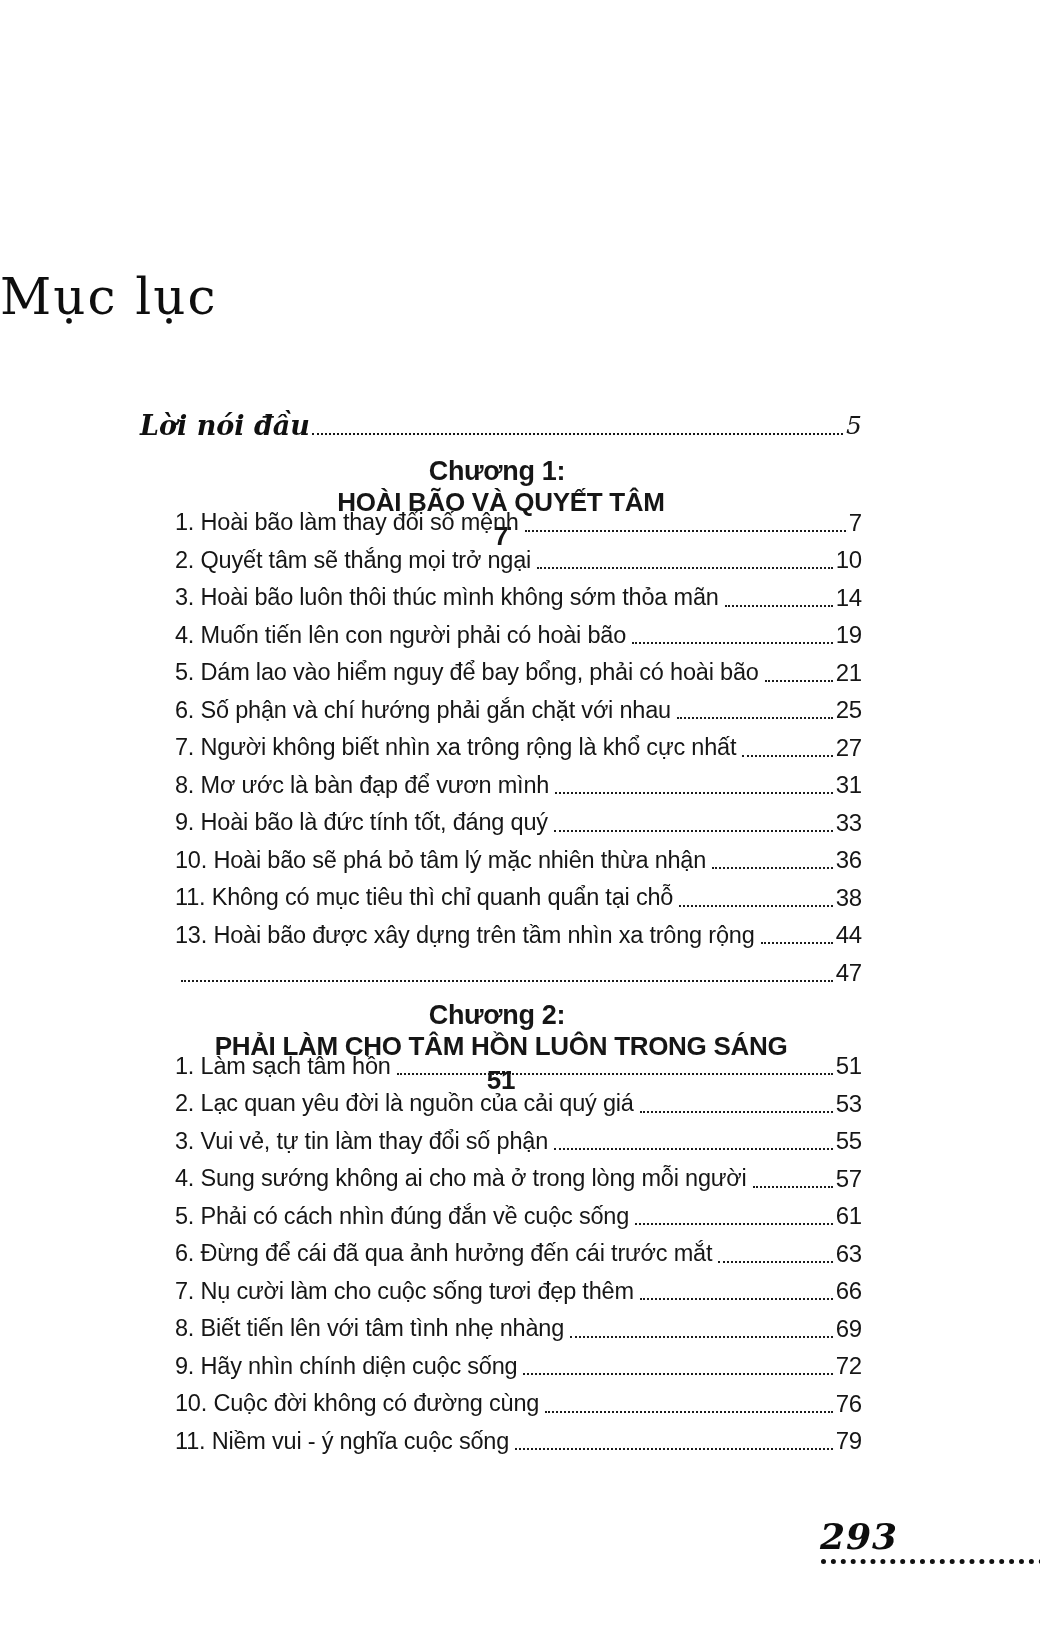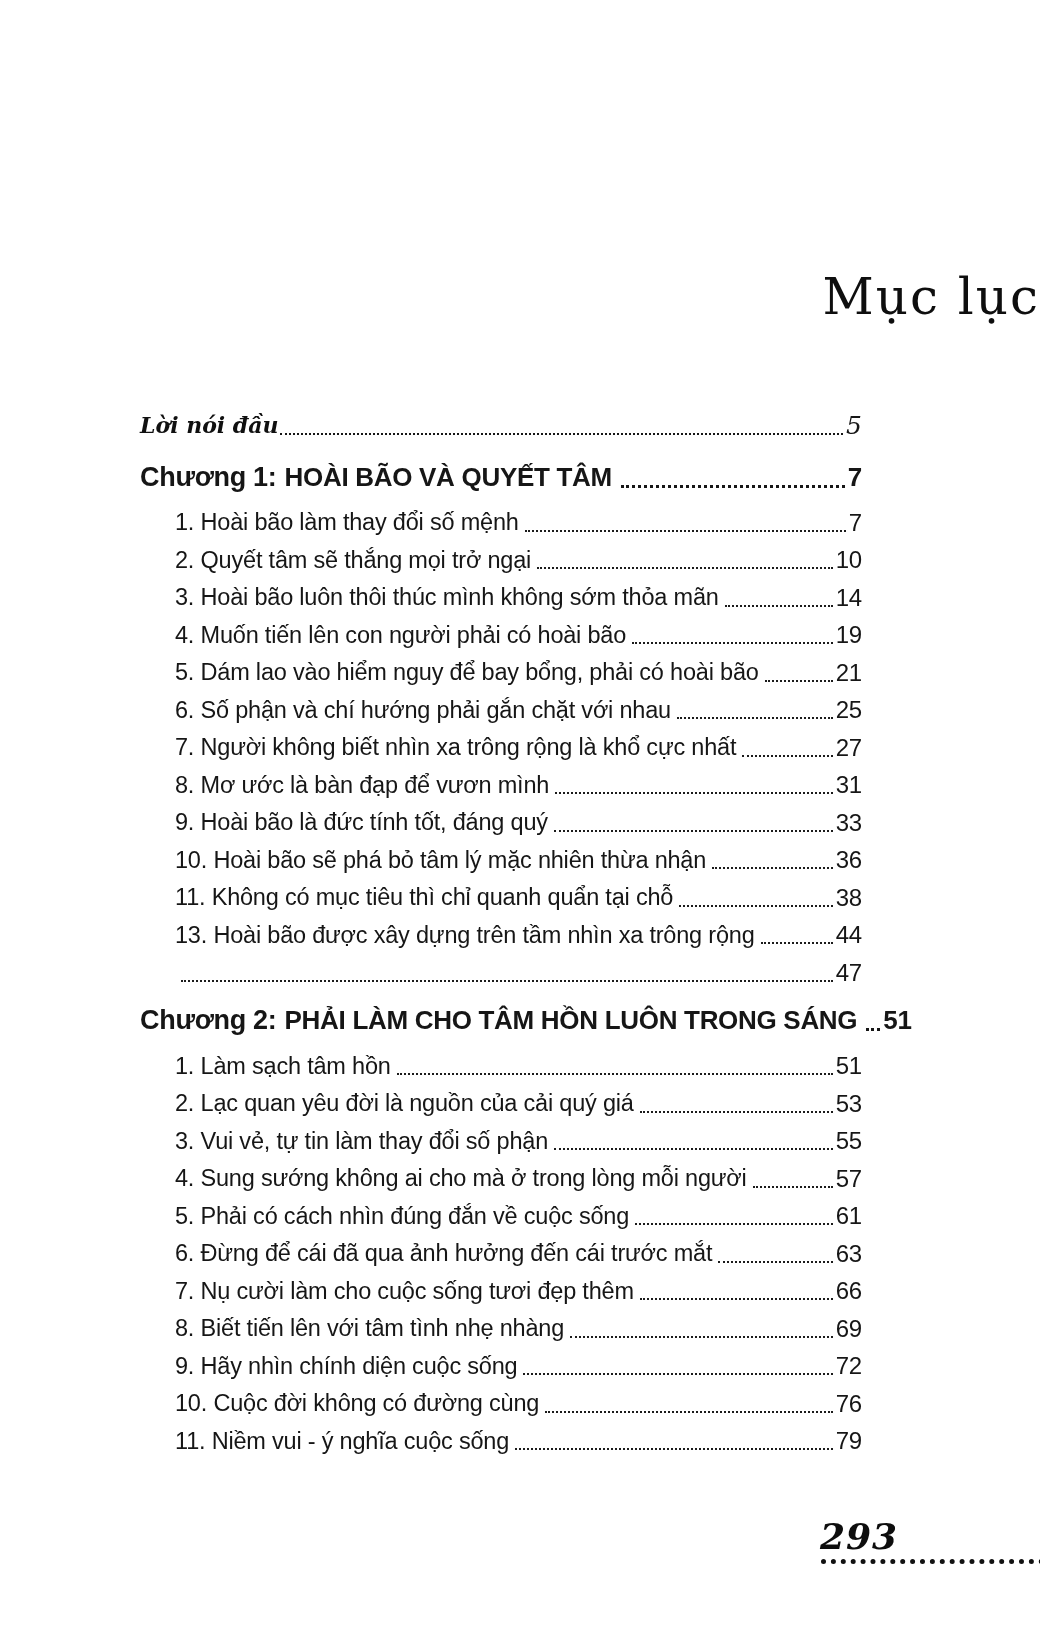--- a/index.html
+++ b/index.html
@@ -11,21 +11,21 @@
   .page{
     position:relative;
     width:1040px;height:1646px;
     background:#ffffff;
     color:#161616;
     overflow:hidden;
   }
   .title{
     position:absolute;
     top:268px;left:0;right:0;
-    text-align:right;
+    text-align:left;
     font-family:"DejaVu Serif",serif;
     font-size:50px;
     letter-spacing:2px;
     color:#0e0e0e;
   }
   .toc{
     position:absolute;
     left:140px;top:406px;
     width:722px;
   }
@@ -44,39 +44,40 @@
   .page-num{
     font-size:24px;
     flex:0 0 auto;
   }
   
   .row.preface{height:38px;}
   .preface-label{
     font-family:"DejaVu Serif",serif;
     font-style:italic;
     font-weight:bold;
-    font-size:22px;
+    font-size:27px;
     color:#101010;
   }
   .preface .leader{
     border-bottom:2.4px dotted #161616;
     transform:translateY(9px);
     margin-left:2px;
   }
   .preface .page-num{
     font-family:"DejaVu Serif",serif;
     font-style:italic;
     font-size:25px;
   }
   
   .row.chapter-heading{
     height:42px;
     margin-top:12px;
     font-weight:bold;
     letter-spacing:-0.3px;
+    flex-direction:column;
   }
   .row.chapter-heading.second{margin-top:8px;align-items:center;}
   .chapter-label{font-size:27px;margin-right:8px;}
   .chapter-title{font-size:26px;}
   .chapter-heading .leader{
     border-bottom:3px dotted #161616;
     transform:translateY(9px);
     margin-left:9px;
   }
   .chapter-heading .page-num{font-size:26px;font-weight:bold;}

